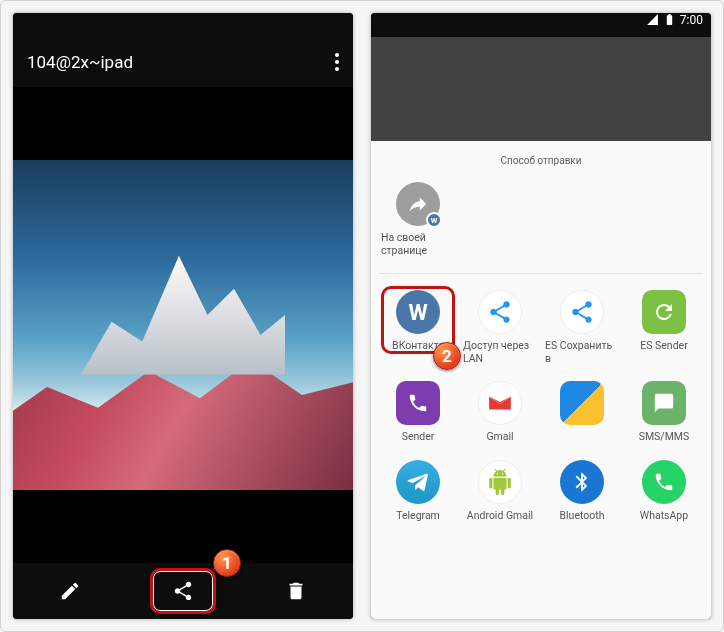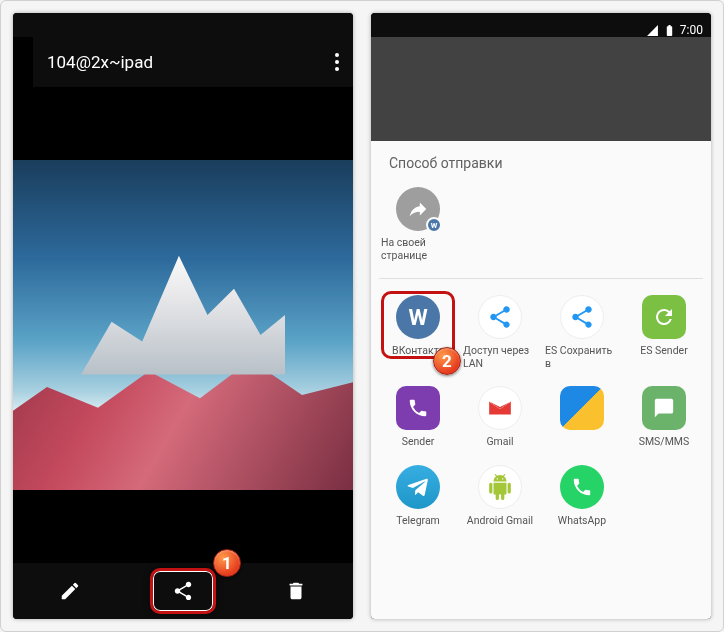--- a/index.html
+++ b/index.html
@@ -21,21 +21,21 @@
     display: flex; flex-direction: column;
     overflow: hidden;
     box-shadow: 0 0 4px rgba(0,0,0,.3);
     position: relative;
   }
   
   .p1-statusbar { height: 24px; background: #0d0d0d; }
   .p1-header {
     height: 50px; background: #0d0d0d; color: #fff;
     display: flex; align-items: center; justify-content: space-between;
-    padding: 0 14px; font-size: 17px; margin-left: 20px;
+    padding: 0 14px; font-size: 17px;
   }
   .p1-more { display:flex; flex-direction:column; gap:3px; }
   .p1-more span { width:4px; height:4px; background:#fff; border-radius:50%; }
   .p1-imagearea {
     flex: 1; background:#000; display:flex; align-items:center; justify-content:center;
   }
   .mountain {
     width:100%; height:330px; position:relative; overflow:hidden;
     background: linear-gradient(#1a3d5c 0%, #2d6a9c 30%, #5ba3c7 55%, #a8d0e0 70%, #e8f4f8 78%);
   }
@@ -65,30 +65,30 @@
     position:absolute; width:28px; height:28px; border-radius:50%;
     background: radial-gradient(circle at 35% 30%, #ff9a4a, #e63b1e 70%);
     border:1px solid #a02010; color:#fff; font-weight:bold; font-size:17px;
     display:flex; align-items:center; justify-content:center;
     box-shadow: 0 1px 3px rgba(0,0,0,.5), inset 0 1px 2px rgba(255,255,255,.4);
   }
   .c1 { left:200px; bottom:42px; }
   
   .p2-statusbar {
     height:24px; background:#0d0d0d; color:#fff;
-    display:flex; align-items:flex-end; justify-content:flex-end; gap:4px;
+    display:flex; align-items:flex-start; justify-content:flex-end; gap:4px;
     padding:0 8px; font-size:12px;
   }
   .p2-statusbar svg { width:13px; height:13px; fill:#fff; }
   .p2-dark { height:104px; background:#424242; }
   .p2-sheet {
     flex:1; background:#fafafa; padding:14px 8px 8px 8px;
     display:flex; flex-direction:column;
   }
-  .sheet-title { color:#616161; font-size:14px; padding:0 10px 10px 10px; }
+  .sheet-title { color:#616161; font-size:10px; padding:0 10px 10px 10px;text-align:center; }
   .sheet-row, .sheet-grid {
     display:grid; grid-template-columns:repeat(4,1fr); gap:4px;
   }
   .sheet-row { border-bottom:1px solid #e0e0e0; padding-bottom:10px; margin-bottom:10px; }
   .app-cell {
     display:flex; flex-direction:column; align-items:center; justify-content:flex-start;
     padding:6px 2px; position:relative;
   }
   .app-icon {
     width:44px; height:44px; border-radius:50%;
@@ -250,20 +250,28 @@
       </div>
       <div class="app-cell">
         <div class="app-icon" style="background:#fff;border:1px solid #eee;">
           <svg viewBox="0 0 24 24" width="26" height="26" fill="#a4c639">
               <path d="M6 18c0 .55.45 1 1 1h1v3.5a1.5 1.5 0 0 0 3 0V19h2v3.5a1.5 1.5 0 0 0 3 0V19h1c.55 0 1-.45 1-1V8H6v10zM3.5 8A1.5 1.5 0 0 0 2 9.5v7a1.5 1.5 0 0 0 3 0v-7A1.5 1.5 0 0 0 3.5 8zm17 0A1.5 1.5 0 0 0 19 9.5v7a1.5 1.5 0 0 0 3 0v-7A1.5 1.5 0 0 0 20.5 8zM15.53 2.16l1.3-1.3a.5.5 0 0 0-.71-.71l-1.48 1.48A5.97 5.97 0 0 0 12 1c-.96 0-1.86.23-2.66.63L7.88.15a.5.5 0 0 0-.71.71l1.31 1.31C6.97 3.26 6 5 6 7h12c0-2-1-3.75-2.47-4.84zM10 5H9V4h1v1zm5 0h-1V4h1v1z"></path>
             </svg>
         </div>
         <div class="app-label">Android Gmail</div>
       </div>
       <div class="app-cell">
+        <div class="app-icon" style="background:#1976d2;">
+          <svg viewBox="0 0 24 24" width="22" height="22" fill="#fff">
+              <path d="M17.71 7.71L12 2h-1v7.59L6.41 5 5 6.41 10.59 12 5 17.59 6.41 19 11 14.41V22h1l5.71-5.71L13.41 12l4.3-4.29zM13 5.83l1.88 1.88L13 9.59V5.83zm1.88 10.46L13 18.17v-3.76l1.88 1.88z"></path>
+            </svg>
+        </div>
+        <div class="app-label">Bluetooth</div>
+      </div>
+      <div class="app-cell">
         <div class="app-icon" style="background:#25d366;">
           <svg viewBox="0 0 24 24" width="22" height="22" fill="#fff">
               <path d="M6.62 10.79a15.05 15.05 0 0 0 6.59 6.59l2.2-2.2a1 1 0 0 1 1.02-.24c1.12.37 2.33.57 3.57.57a1 1 0 0 1 1 1V20a1 1 0 0 1-1 1C10.61 21 3 13.39 3 4a1 1 0 0 1 1-1h3.5a1 1 0 0 1 1 1c0 1.25.2 2.45.57 3.57a1 1 0 0 1-.25 1.02l-2.2 2.2z"></path>
             </svg>
         </div>
         <div class="app-label">WhatsApp</div>
       </div>
     </div>
   </div>
 </div>

